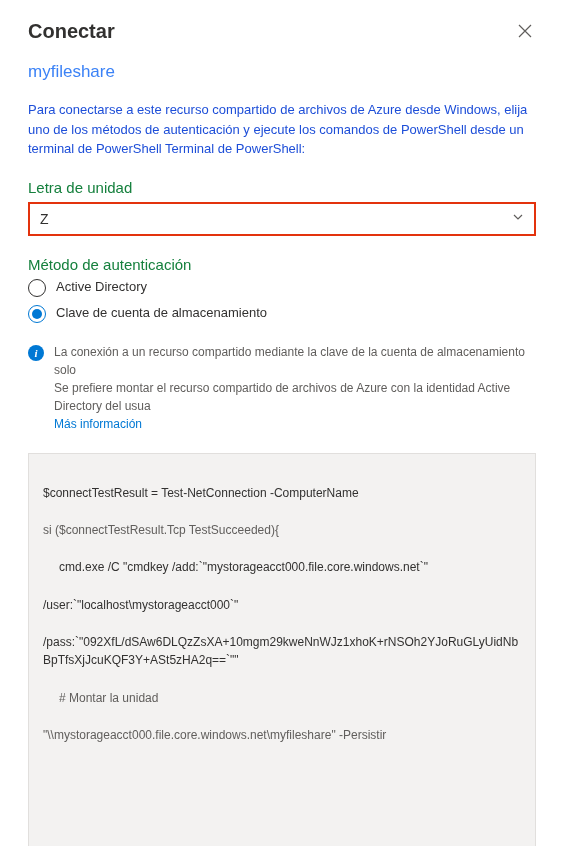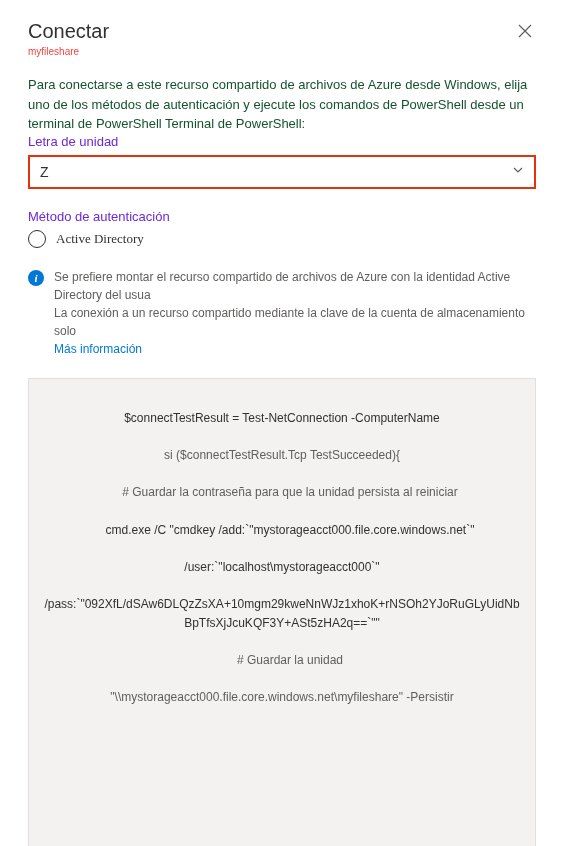--- a/index.html
+++ b/index.html
@@ -6,39 +6,39 @@
     body {
       font-family: "Segoe UI", -apple-system, sans-serif;
       font-size: 13px;
       color: #323130;
       background: #fff;
       width: 564px;
       padding: 20px 28px 20px 28px;
       overflow-x: hidden;
     }
     .header { display: flex; justify-content: space-between; align-items: flex-start; }
-    .title { font-size: 20px; font-weight: 400; color: #323130; }
+    .title { font-size: 20px; font-weight: 700; color: #323130; }
     .close-btn { cursor: pointer; font-size: 16px; color: #605e5c; padding: 4px; }
-    .subtitle { font-size: 10px; color: #ef4444; margin-top: 0; margin-bottom: 18px; }
-    .description { font-size: 13px; color: #14532d; line-height: 1.5; }
-    .field-label { font-size: 13px; color: #6d28d9; margin-bottom: 6px; }
+    .subtitle { font-size: 17px; color: #3b82f6; margin-top: 16px; margin-bottom: 18px; }
+    .description { font-size: 13px; color: #1d4ed8; line-height: 1.5; margin-bottom: 20px; }
+    .field-label { font-size: 15px; color: #15803d; margin-bottom: 6px; }
     .dropdown {
       border: 2px solid #e3320d;
       height: 34px;
       display: flex;
       align-items: center;
       justify-content: space-between;
       padding: 0 10px;
       cursor: pointer;
       margin-bottom: 20px;
     }
     .dropdown-value { font-size: 14px; }
     .chevron { color: #605e5c; }
     .radio-group { margin-bottom: 20px; }
-    .radio-item { display: flex; align-items: center; margin-bottom: 8px; cursor: pointer; font-family: Liberation Serif, serif; }
+    .radio-item { display: flex; margin-bottom: 8px; cursor: pointer; }
     .radio-circle {
       width: 18px; height: 18px; border-radius: 50%;
       border: 1.5px solid #323130; margin-right: 10px;
       display: flex; align-items: center; justify-content: center;
     }
     .radio-circle.selected { border-color: #0078d4; }
     .radio-dot { width: 10px; height: 10px; border-radius: 50%; background: #0078d4; }
     .info-box { display: flex; gap: 10px; margin-bottom: 20px; }
     .info-icon {
       width: 16px; height: 16px; border-radius: 50%;
@@ -54,21 +54,21 @@
       border: 1px solid #e1dfdd;
       padding: 12px 14px;
       font-size: 12px;
       line-height: 1.55;
       color: #605e5c;
       position: relative;
       margin-bottom: 18px;
       white-space: pre-wrap;
       word-break: break-word;
     }
-    .code-line { margin: 0; text-align: center; }
+    .code-line { margin: 0; }
     .code-bold { color: #323130; font-weight: 400; }
     .code-indent { padding-left: 16px; }
   </style>
 </head>
 <body>
 
 <div class="header">
   <div class="title">Conectar</div>
   <div class="close-btn">
     <svg width="14" height="14" viewBox="0 0 14 14">
@@ -89,39 +89,44 @@
       </svg>
   </span>
 </div>
 
 <div class="field-label">Método de autenticación</div>
 <div class="radio-group">
   <div class="radio-item">
     <span class="radio-circle"></span>
     <span>Active Directory</span>
   </div>
+  <div class="radio-item">
+    <span class="radio-circle selected">
+        <span class="radio-dot"></span>
+      </span>
+    <span>Clave de cuenta de almacenamiento</span>
+  </div>
 </div>
 
 <div class="info-box">
   <div class="info-icon">i</div>
   <div class="info-text">
+    <div>La conexión a un recurso compartido mediante la clave de la cuenta de almacenamiento solo</div>
     <div>Se prefiere montar el recurso compartido de archivos de Azure con la identidad Active Directory del usua</div>
-    <div>La conexión a un recurso compartido mediante la clave de la cuenta de almacenamiento solo</div>
     <span class="info-link">Más información</span>
   </div>
 </div>
 
 <div class="code-block">
 <div class="code-line"><span class="code-bold">$connectTestResult = Test-NetConnection -ComputerName</span></div>
 <div class="code-line">si ($connectTestResult.Tcp TestSucceeded){</div>
-<div class="code-line code-indent"># Guardar la contraseña para que la unidad persista al reiniciar</div>
 <div class="code-line code-indent"><span class="code-bold">cmd.exe /C "cmdkey /add:`"mystorageacct000.file.core.windows.net`"</span></div>
 <div class="code-line"><span class="code-bold">/user:`"localhost\mystorageacct000`"</span></div>
 <div class="code-line"><span class="code-bold">/pass:`"092XfL/dSAw6DLQzZsXA+10mgm29kweNnWJz1xhoK+rNSOh2YJoRuGLyUidNbBpTfsXjJcuKQF3Y+ASt5zHA2q==`""</span></div>
-<div class="code-line code-indent"># Guardar la unidad</div>
+<div class="code-line code-indent"># Montar la unidad</div>
 <div class="code-line">"\\mystorageacct000.file.core.windows.net\myfileshare" -Persistir</div>
 
 
 
 
 
 
   
 </div>
 

